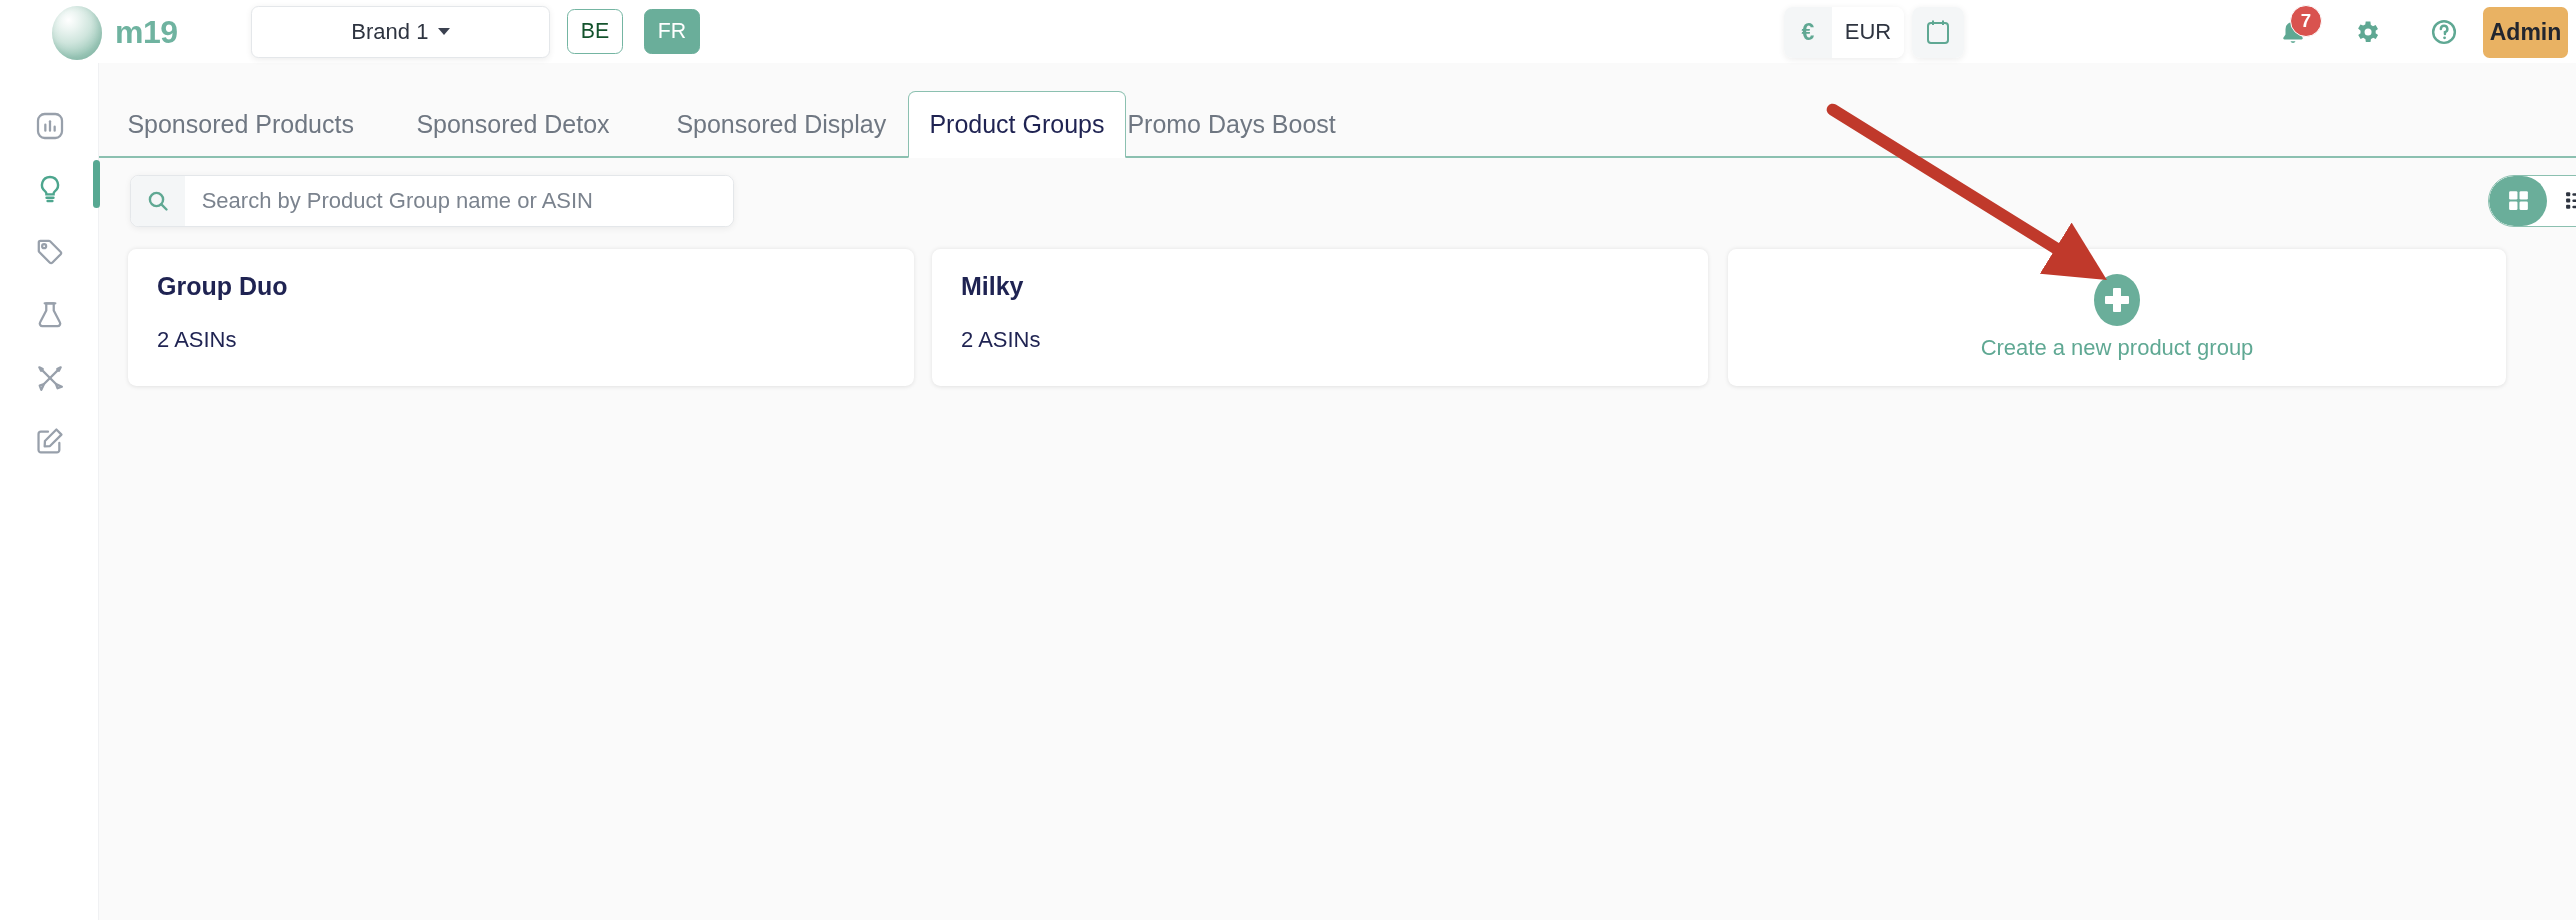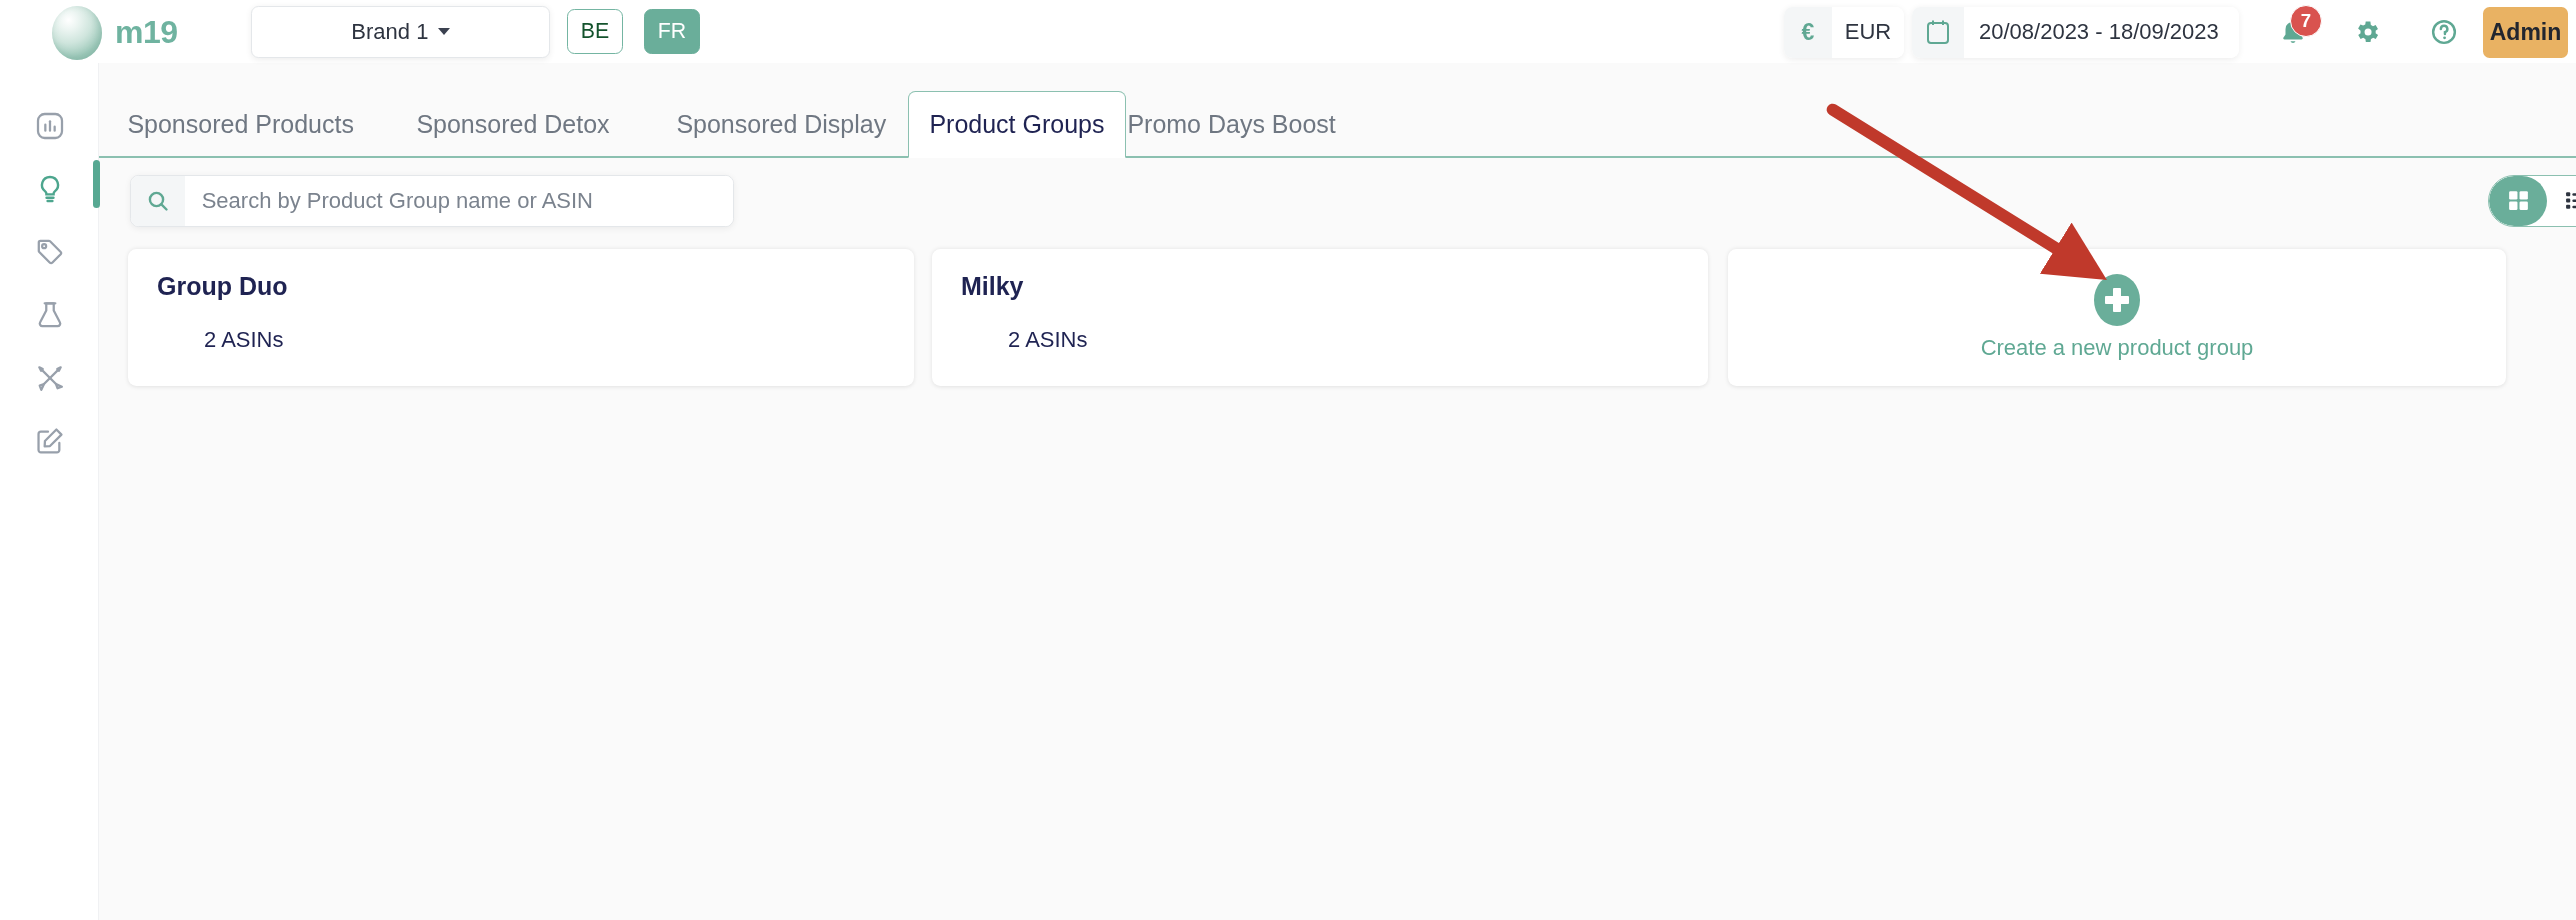--- a/index.html
+++ b/index.html
@@ -343,21 +343,20 @@
     left: 29px; top: 23px;
     font-size: 25px;
     font-weight: 700;
     color: #1f2352;
   }
   .pgcard .sub {
     position: absolute;
     left: 29px; top: 78px;
     font-size: 22px;
     color: #1f2352;
-    margin-left: 47px;
   }
 
   .createcard {
     position: absolute;
     top: 0;
     height: 137px;
     background: #ffffff;
     border-radius: 8.4px;
     box-shadow: 0 0.9px 4.6px rgba(0,0,0,.10);
     cursor: pointer;
@@ -425,21 +424,20 @@
     </div>
 
     <div class="date-box">
       <div class="date-icon-cell">
         <svg width="24" height="26" viewBox="0 0 24 26" fill="none" stroke="#5fa893" stroke-width="2">
           <rect x="2" y="4" width="20" height="20" rx="3"></rect>
           <line x1="7" y1="1.5" x2="7" y2="6"></line>
           <line x1="17" y1="1.5" x2="17" y2="6"></line>
         </svg>
       </div>
-      <div class="date-val">20/08/2023 - 18/09/2023</div>
     </div>
 
     <div class="icon-btn bell-btn">
       <svg width="30" height="30" viewBox="0 0 24 24" fill="#5fa893">
         <path d="M12 2a1.4 1.4 0 0 0-1.4 1.4v.7A6 6 0 0 0 6 10v4l-1.6 2.4A1 1 0 0 0 5.2 18h13.6a1 1 0 0 0 .8-1.6L18 14v-4a6 6 0 0 0-4.6-5.9v-.7A1.4 1.4 0 0 0 12 2z"></path>
         <path d="M10 19.4a2.1 2.1 0 0 0 4 0z"></path>
       </svg>
     </div>
     <div class="bell-badge">7</div>
 

